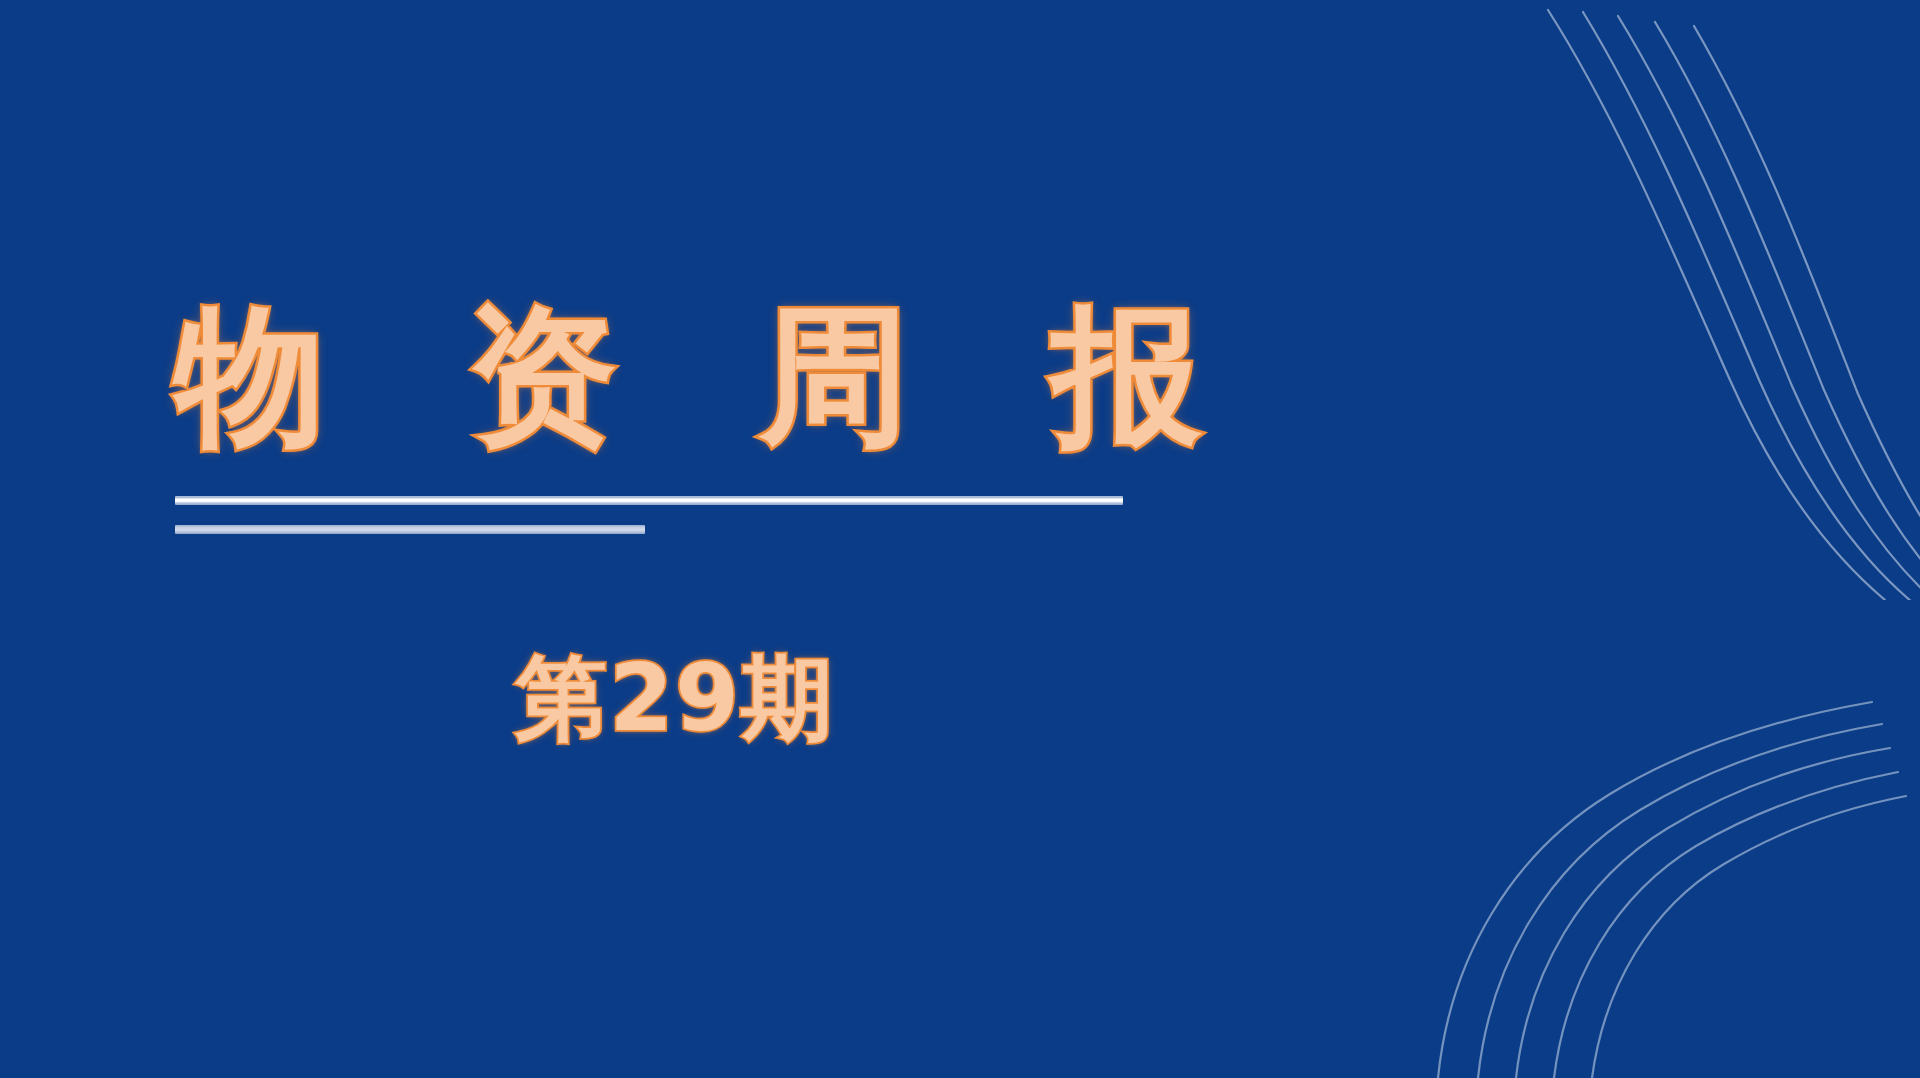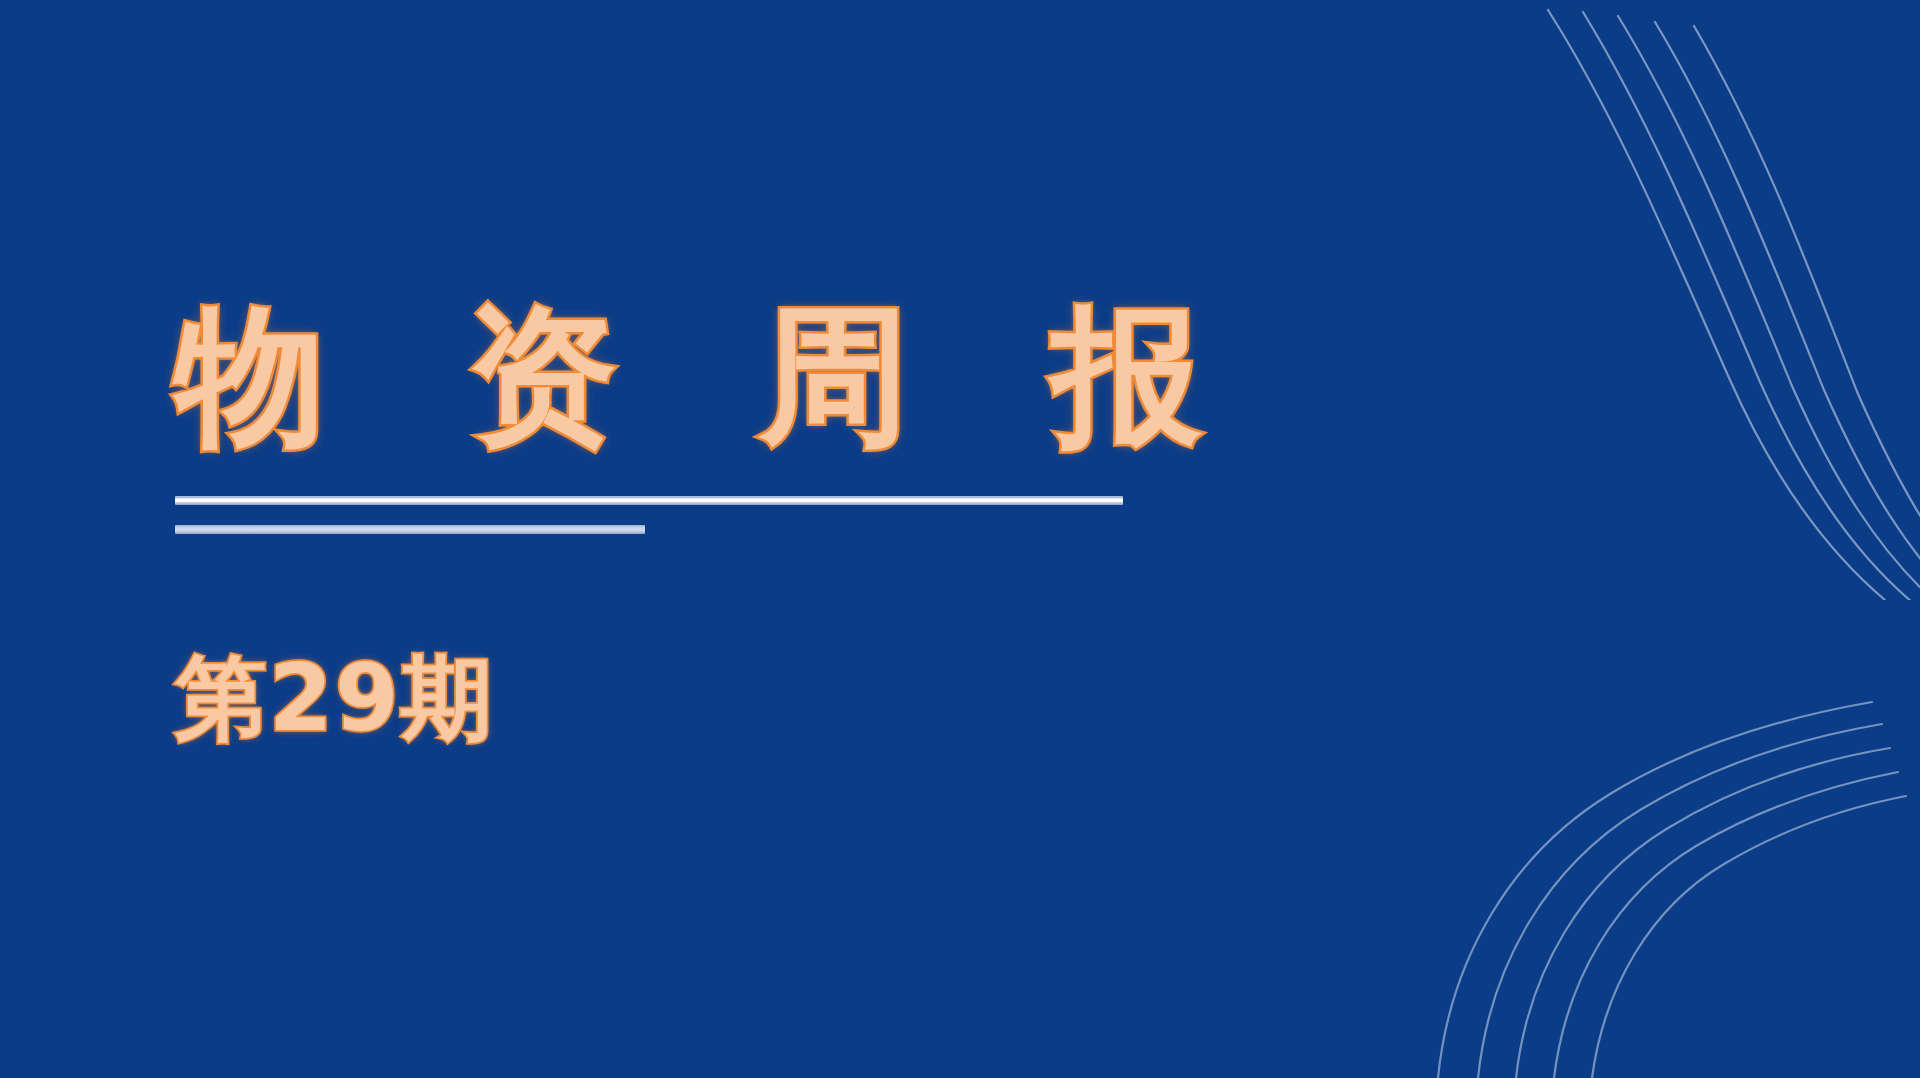--- a/index.html
+++ b/index.html
@@ -97,21 +97,21 @@
         #b2c1dc 80%,
         #8da4c6 100%);
   }
 
   
   #subtitle-block {
     position: absolute;
     left: 175px;
     top: 648px;
     width: 1000px;
-    text-align: left;
+    text-align: center;
   }
   #issue-label {
     margin: 0;
     display: inline-block;
     font-family: "DejaVu Sans", "Liberation Sans", sans-serif;
     font-size: 92px;
     line-height: 1.1;
     font-weight: 700;
     color: #f8c9a2;
     -webkit-text-stroke: 3.5px #f08c3a;

